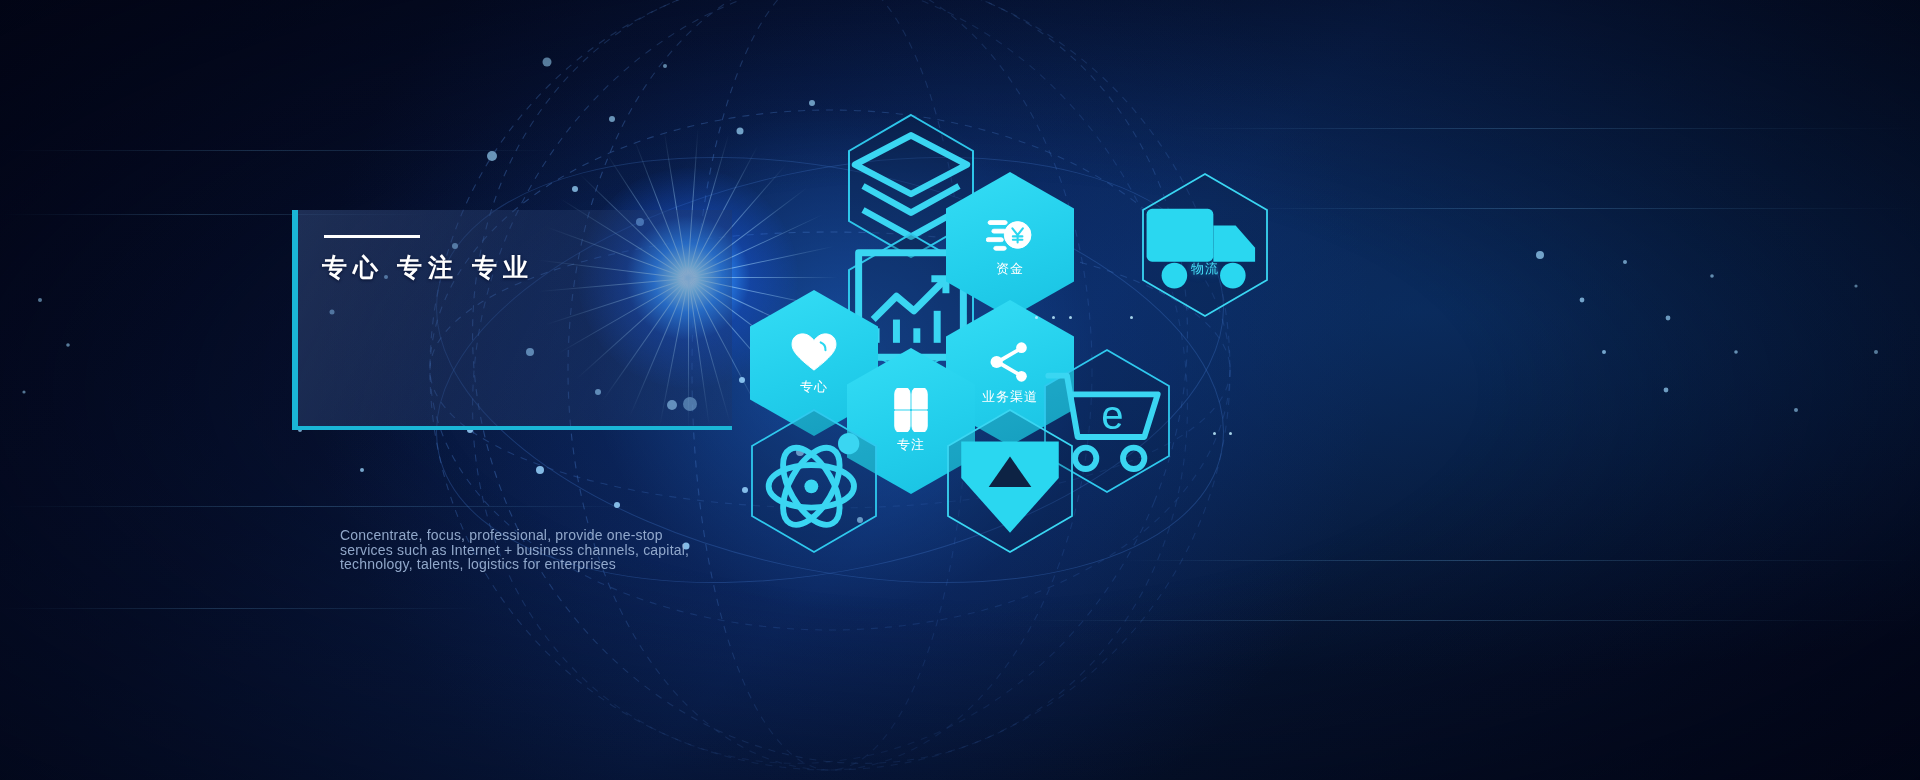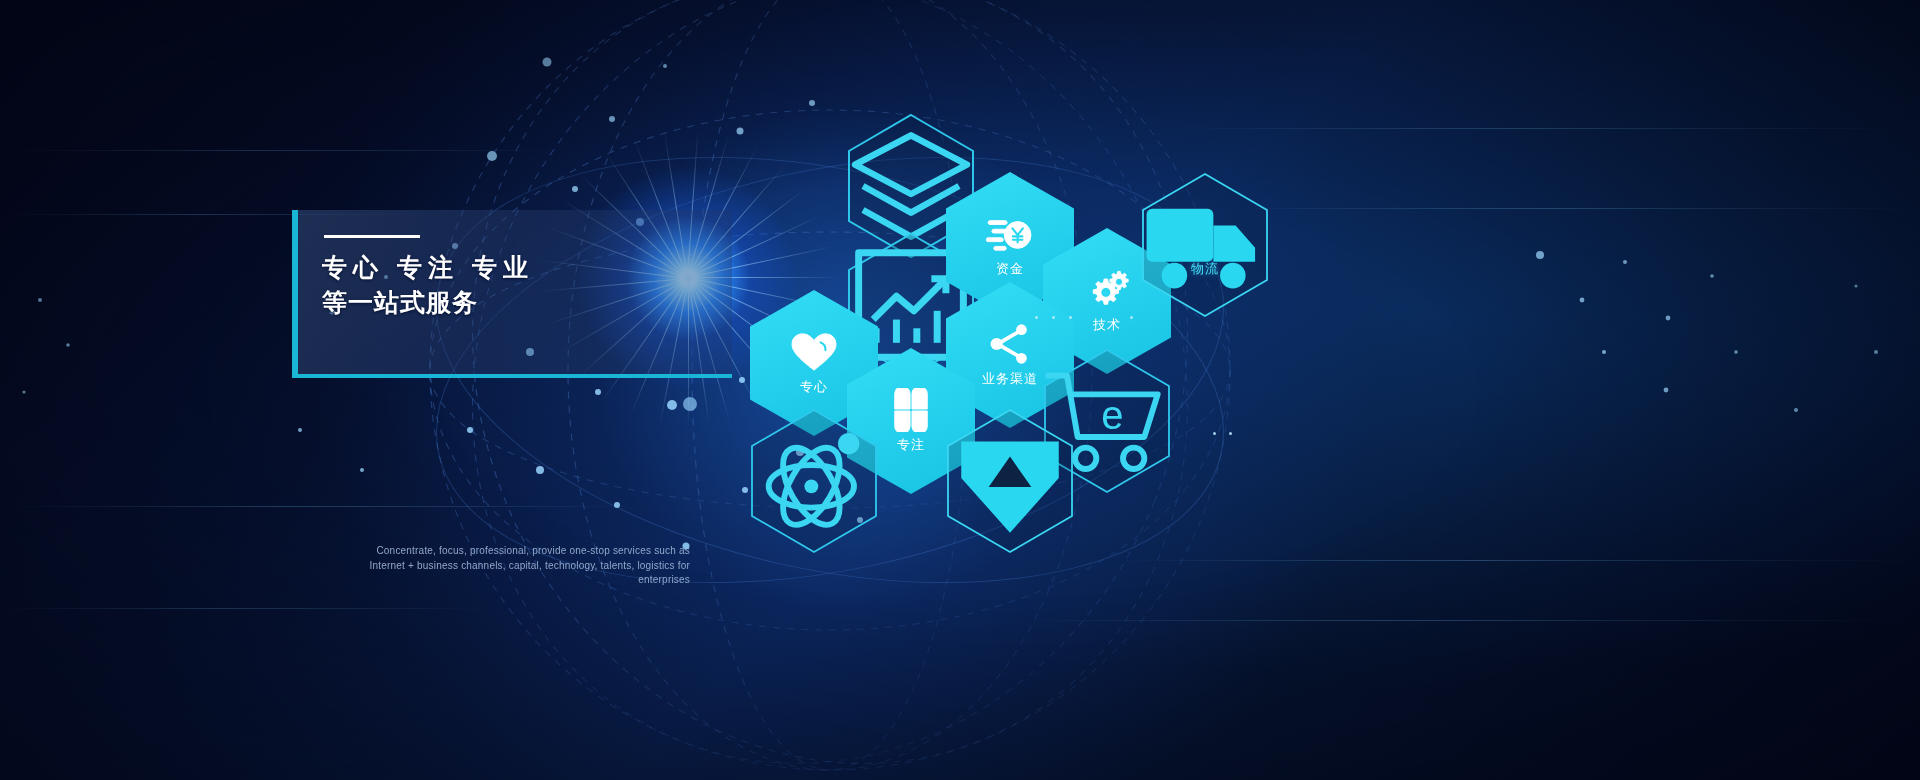--- a/index.html
+++ b/index.html
@@ -40,40 +40,40 @@
     background:linear-gradient(to bottom, rgba(168,220,255,0.85), rgba(60,140,255,0.0));
   }
 
   
   .scan{position:absolute;height:1px;background:linear-gradient(to right,rgba(90,170,255,0) 0%,rgba(120,200,255,0.30) 45%,rgba(90,170,255,0) 100%);}
 
   .starfield circle{fill:#9ad6ff;}
 
   
   #text-panel{
-    position:absolute;left:292px;top:210px;width:440px;height:168px;
+    position:absolute;left:292px;top:210px;width:440px;height:220px;
     background:linear-gradient(115deg, rgba(52,76,126,0.55) 0%, rgba(38,60,108,0.42) 45%, rgba(30,52,100,0.30) 100%);
     border-left:6px solid #1ab6d6;
     border-bottom:4px solid #1ab6d6;
     box-sizing:border-box;
   }
   #text-panel .rule{
     position:absolute;left:26px;top:25px;width:96px;height:3px;background:#ffffff;
   }
   .headlines{position:absolute;left:24px;top:40px;width:420px;}
   .headlines .hl{
     color:#ffffff;font-weight:bold;font-size:25px;line-height:35px;
     letter-spacing:1px;white-space:nowrap;
     text-shadow:0 1px 3px rgba(0,10,40,0.85);
   }
   .headlines .hl.first{letter-spacing:6px;}
 
   #subtitle{
-    position:absolute;left:340px;top:544px;width:350px;
-    text-align:right;color:#9db4d6;font-size:10px;line-height:14.5px;
+    position:absolute;left:340px;top:528px;width:350px;
+    text-align:left;color:#9db4d6;font-size:14px;line-height:14.5px;
     letter-spacing:.2px;opacity:.92;
   }
 
   
   #hex-grid{position:absolute;left:0;top:0;width:1920px;height:780px;}
   .hex{
     position:absolute;width:128px;height:146px;
   }
   .hex .shape{
     position:absolute;inset:0;
@@ -220,21 +220,20 @@
       <div class="ray" style="transform:rotate(352deg)"></div>
     </div>
 
     <div class="layer vignette"></div>
   </div>
 
   <div id="text-panel">
     <div class="rule"></div>
     <div class="headlines">
       <div class="hl first">专心 专注 专业</div>
-      <div class="hl">等一站式服务</div>
     </div>
   </div>
 
   <div id="subtitle">Concentrate, focus, professional, provide one-stop services such as Internet + business channels, capital, technology, talents, logistics for enterprises</div>
 
   <div id="hex-grid">
 
     <div class="hex outline" style="left:847px;top:113px;">
       <svg viewBox="0 0 128 146">
         <polygon points="64,2 126,38 126,108 64,144 2,108 2,38" fill="rgba(10,32,70,0.28)" stroke="#2ec6ea" stroke-width="2"></polygon>
@@ -286,34 +285,20 @@
               <line x1="33" y1="22" x2="33" y2="30"></line>
               <line x1="28" y1="23.5" x2="38" y2="23.5"></line>
               <line x1="28" y1="27" x2="38" y2="27"></line>
             </g>
           </svg>
         </div>
         <div class="lbl">资金</div>
       </div>
     </div>
 
-    <div class="hex solid" style="left:1043px;top:228px;">
-      <div class="shape glow"></div>
-      <div class="inner">
-        <div class="gfx">
-          <svg width="46" height="42" viewBox="0 0 48 44" fill="#fff">
-            <path d="M21 10.5 l3.6 0 0.7 3.6 2.5 1.1 3.0-2.1 2.6 2.6 -2.1 3.0 1.1 2.5 3.6 0.7 0 3.6 -3.6 0.7 -1.1 2.5 2.1 3.0 -2.6 2.6 -3.0-2.1 -2.5 1.1 -0.7 3.6 -3.6 0 -0.7-3.6 -2.5-1.1 -3.0 2.1 -2.6-2.6 2.1-3.0 -1.1-2.5 -3.6-0.7 0-3.6 3.6-0.7 1.1-2.5 -2.1-3.0 2.6-2.6 3.0 2.1 2.5-1.1z"></path>
-            <circle cx="22.8" cy="24.5" r="5.2" fill="#2ad7f0"></circle>
-            <path d="M35.3 2.5 l2.6 0 0.5 2.6 1.8 0.8 2.2-1.5 1.9 1.9 -1.5 2.2 0.8 1.8 2.6 0.5 0 2.6 -2.6 0.5 -0.8 1.8 1.5 2.2 -1.9 1.9 -2.2-1.5 -1.8 0.8 -0.5 2.6 -2.6 0 -0.5-2.6 -1.8-0.8 -2.2 1.5 -1.9-1.9 1.5-2.2 -0.8-1.8 -2.6-0.5 0-2.6 2.6-0.5 0.8-1.8 -1.5-2.2 1.9-1.9 2.2 1.5 1.8-0.8z"></path>
-            <circle cx="36.6" cy="13.5" r="3.7" fill="#2ad7f0"></circle>
-          </svg>
-        </div>
-        <div class="lbl">技术</div>
-      </div>
-    </div>
 
     <div class="hex outline" style="left:1141px;top:172px;font-family:Liberation Mono, monospace;">
       <svg viewBox="0 0 128 146">
         <polygon points="64,2 126,38 126,108 64,144 2,108 2,38" fill="rgba(10,32,70,0.22)" stroke="#3ad6f2" stroke-width="1.8"></polygon>
       </svg>
       <div class="inner">
         <div class="gfx">
           <svg width="44" height="34" viewBox="0 0 46 36" fill="#2ad7f0">
             <rect x="2" y="5" width="24" height="19" rx="2"></rect>
             <path d="M26 11 h8 l7 8 v5 h-15z"></path>
@@ -332,21 +317,21 @@
         <div class="gfx">
           <svg width="48" height="42" viewBox="0 0 50 44" fill="#fff">
             <path d="M25 41 C8 28 2 21 2 14 C2 7 7 3 13 3 C18 3 22 6 25 10 C28 6 32 3 37 3 C43 3 48 7 48 14 C48 21 42 28 25 41z"></path>
             <path d="M32 12 a8 8 0 0 1 5 8" fill="none" stroke="#2ad7f0" stroke-width="2.2" stroke-linecap="round"></path>
           </svg>
         </div>
         <div class="lbl">专心</div>
       </div>
     </div>
 
-    <div class="hex solid" style="left:946px;top:282px;">
+    <div class="hex solid" style="left:946px;top:300px;">
       <div class="shape glow"></div>
       <div class="inner">
         <div class="gfx">
           <svg width="44" height="42" viewBox="0 0 46 44" fill="#fff" stroke="#fff">
             <line x1="10" y1="22" x2="34" y2="8" stroke-width="4" stroke-linecap="round"></line>
             <line x1="10" y1="22" x2="34" y2="36" stroke-width="4" stroke-linecap="round"></line>
             <circle cx="9" cy="22" r="6.4" stroke="none"></circle>
             <circle cx="35" cy="7" r="5.6" stroke="none"></circle>
             <circle cx="35" cy="37" r="5.6" stroke="none"></circle>
           </svg>

